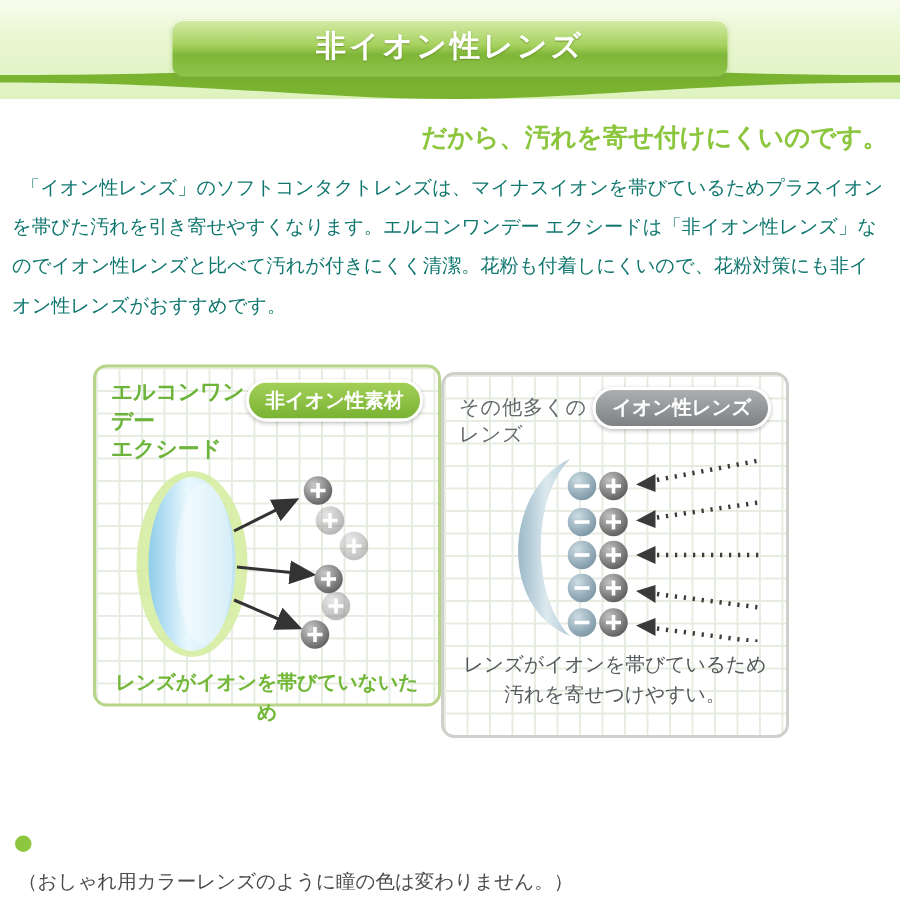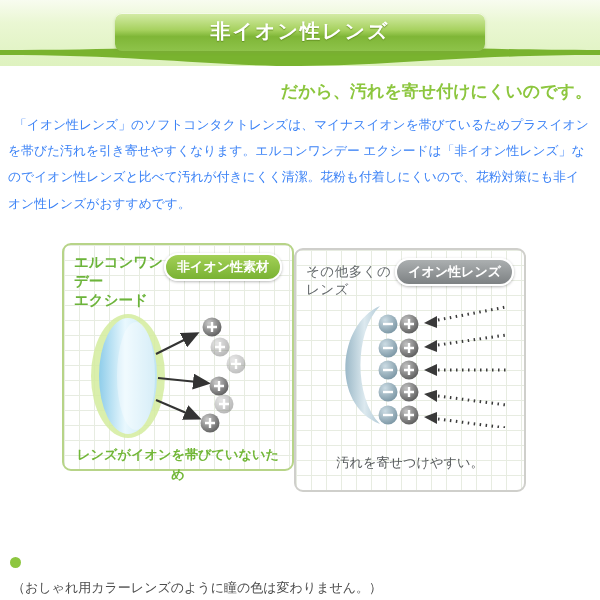--- a/index.html
+++ b/index.html
@@ -23,21 +23,21 @@
     box-shadow:inset 0 1px 0 rgba(255,255,255,.75), 0 2px 3px rgba(120,160,60,.35);
     color:#ffffff; font-size:20px; font-weight:bold; letter-spacing:2px;
     text-shadow:0 1px 1px rgba(96,140,30,.85);
   }
   
   .heading {
     margin:14px 8px 0 8px; font-size:17px; font-weight:bold; color:#8cc63e;text-align:right;
   }
   .intro {
     margin:9px 8px 0 8px; font-size:12.8px; line-height:2.05;
-    color:#3b82f6; text-indent:6px;
+    color:#0f766e; text-indent:6px;
   }
   
   .panels { display:flex; margin:26px 0 0 62px; align-items:flex-start; }
   .panel {
     width:232px; border-radius:9px; padding:8px 10px 10px 10px;
     background-color:#ffffff;
     background-image:
       linear-gradient(#e7ece1 1px, transparent 1px),
       linear-gradient(90deg,#e7ece1 1px, transparent 1px);
     background-size:15px 15px;
@@ -237,21 +237,21 @@
         <g fill="#3a3a3a" stroke="none">
           <polygon points="116,21 129,14 129,26"></polygon>
           <polygon points="116,45 129,38 129,50"></polygon>
           <polygon points="116,68 129,62 129,74"></polygon>
           <polygon points="116,92 129,88 129,100"></polygon>
           <polygon points="116,115 129,110 129,122"></polygon>
         </g>
       </svg>
 
       <p class="caption gray">
-        <br>
+        <span>レンズがイオンを帯びているため</span><br>
         <span>汚れを寄せつけやすい。</span>
       </p>
     </section>
   </div>
 
   <div class="bullets">
     <div class="bullet-row">
       <span class="dot"></span>
     </div>
     <p class="note">（おしゃれ用カラーレンズのように瞳の色は変わりません。）</p>

